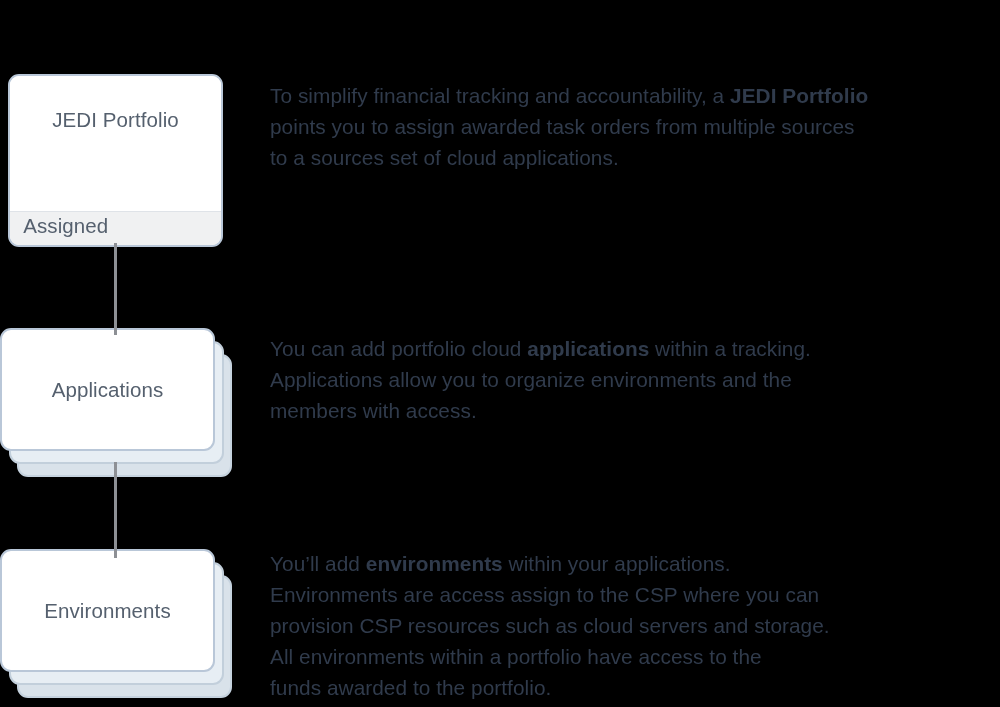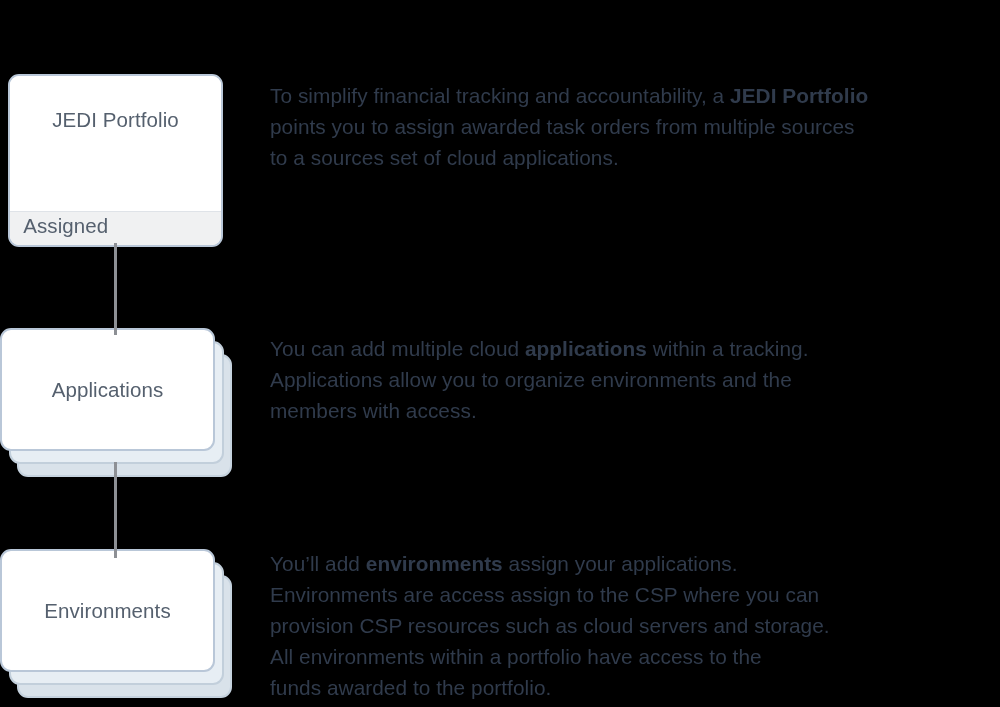--- a/index.html
+++ b/index.html
@@ -162,26 +162,26 @@
     </div>
   </div>
 
   <div class="copy p1">
       <span class="line"><span>To simplify financial tracking and accountability, a </span><b>JEDI Portfolio</b></span>
       <span class="line"><span>points you to assign awarded task orders from multiple sources</span></span>
       <span class="line"><span>to a sources set of cloud applications.</span></span>
     </div>
 
   <div class="copy p2">
-      <span class="line"><span>You can add multiple cloud </span><b>applications</b><span> within a tracking.</span></span>
+      <span class="line"><span>You can add portfolio cloud </span><b>applications</b><span> within a tracking.</span></span>
       <span class="line"><span>Applications allow you to organize environments and the</span></span>
       <span class="line"><span>members with access.</span></span>
     </div>
 
   <div class="copy p3">
-      <span class="line"><span>You’ll add </span><b>environments</b><span> assign your applications.</span></span>
+      <span class="line"><span>You’ll add </span><b>environments</b><span> within your applications.</span></span>
       <span class="line"><span>Environments are access assign to the CSP where you can</span></span>
       <span class="line"><span>provision CSP resources such as cloud servers and storage.</span></span>
       <span class="line"><span>All environments within a portfolio have access to the</span></span>
       <span class="line"><span>funds awarded to the portfolio.</span></span>
     </div>
 
 </div>
 
 </body></html>

